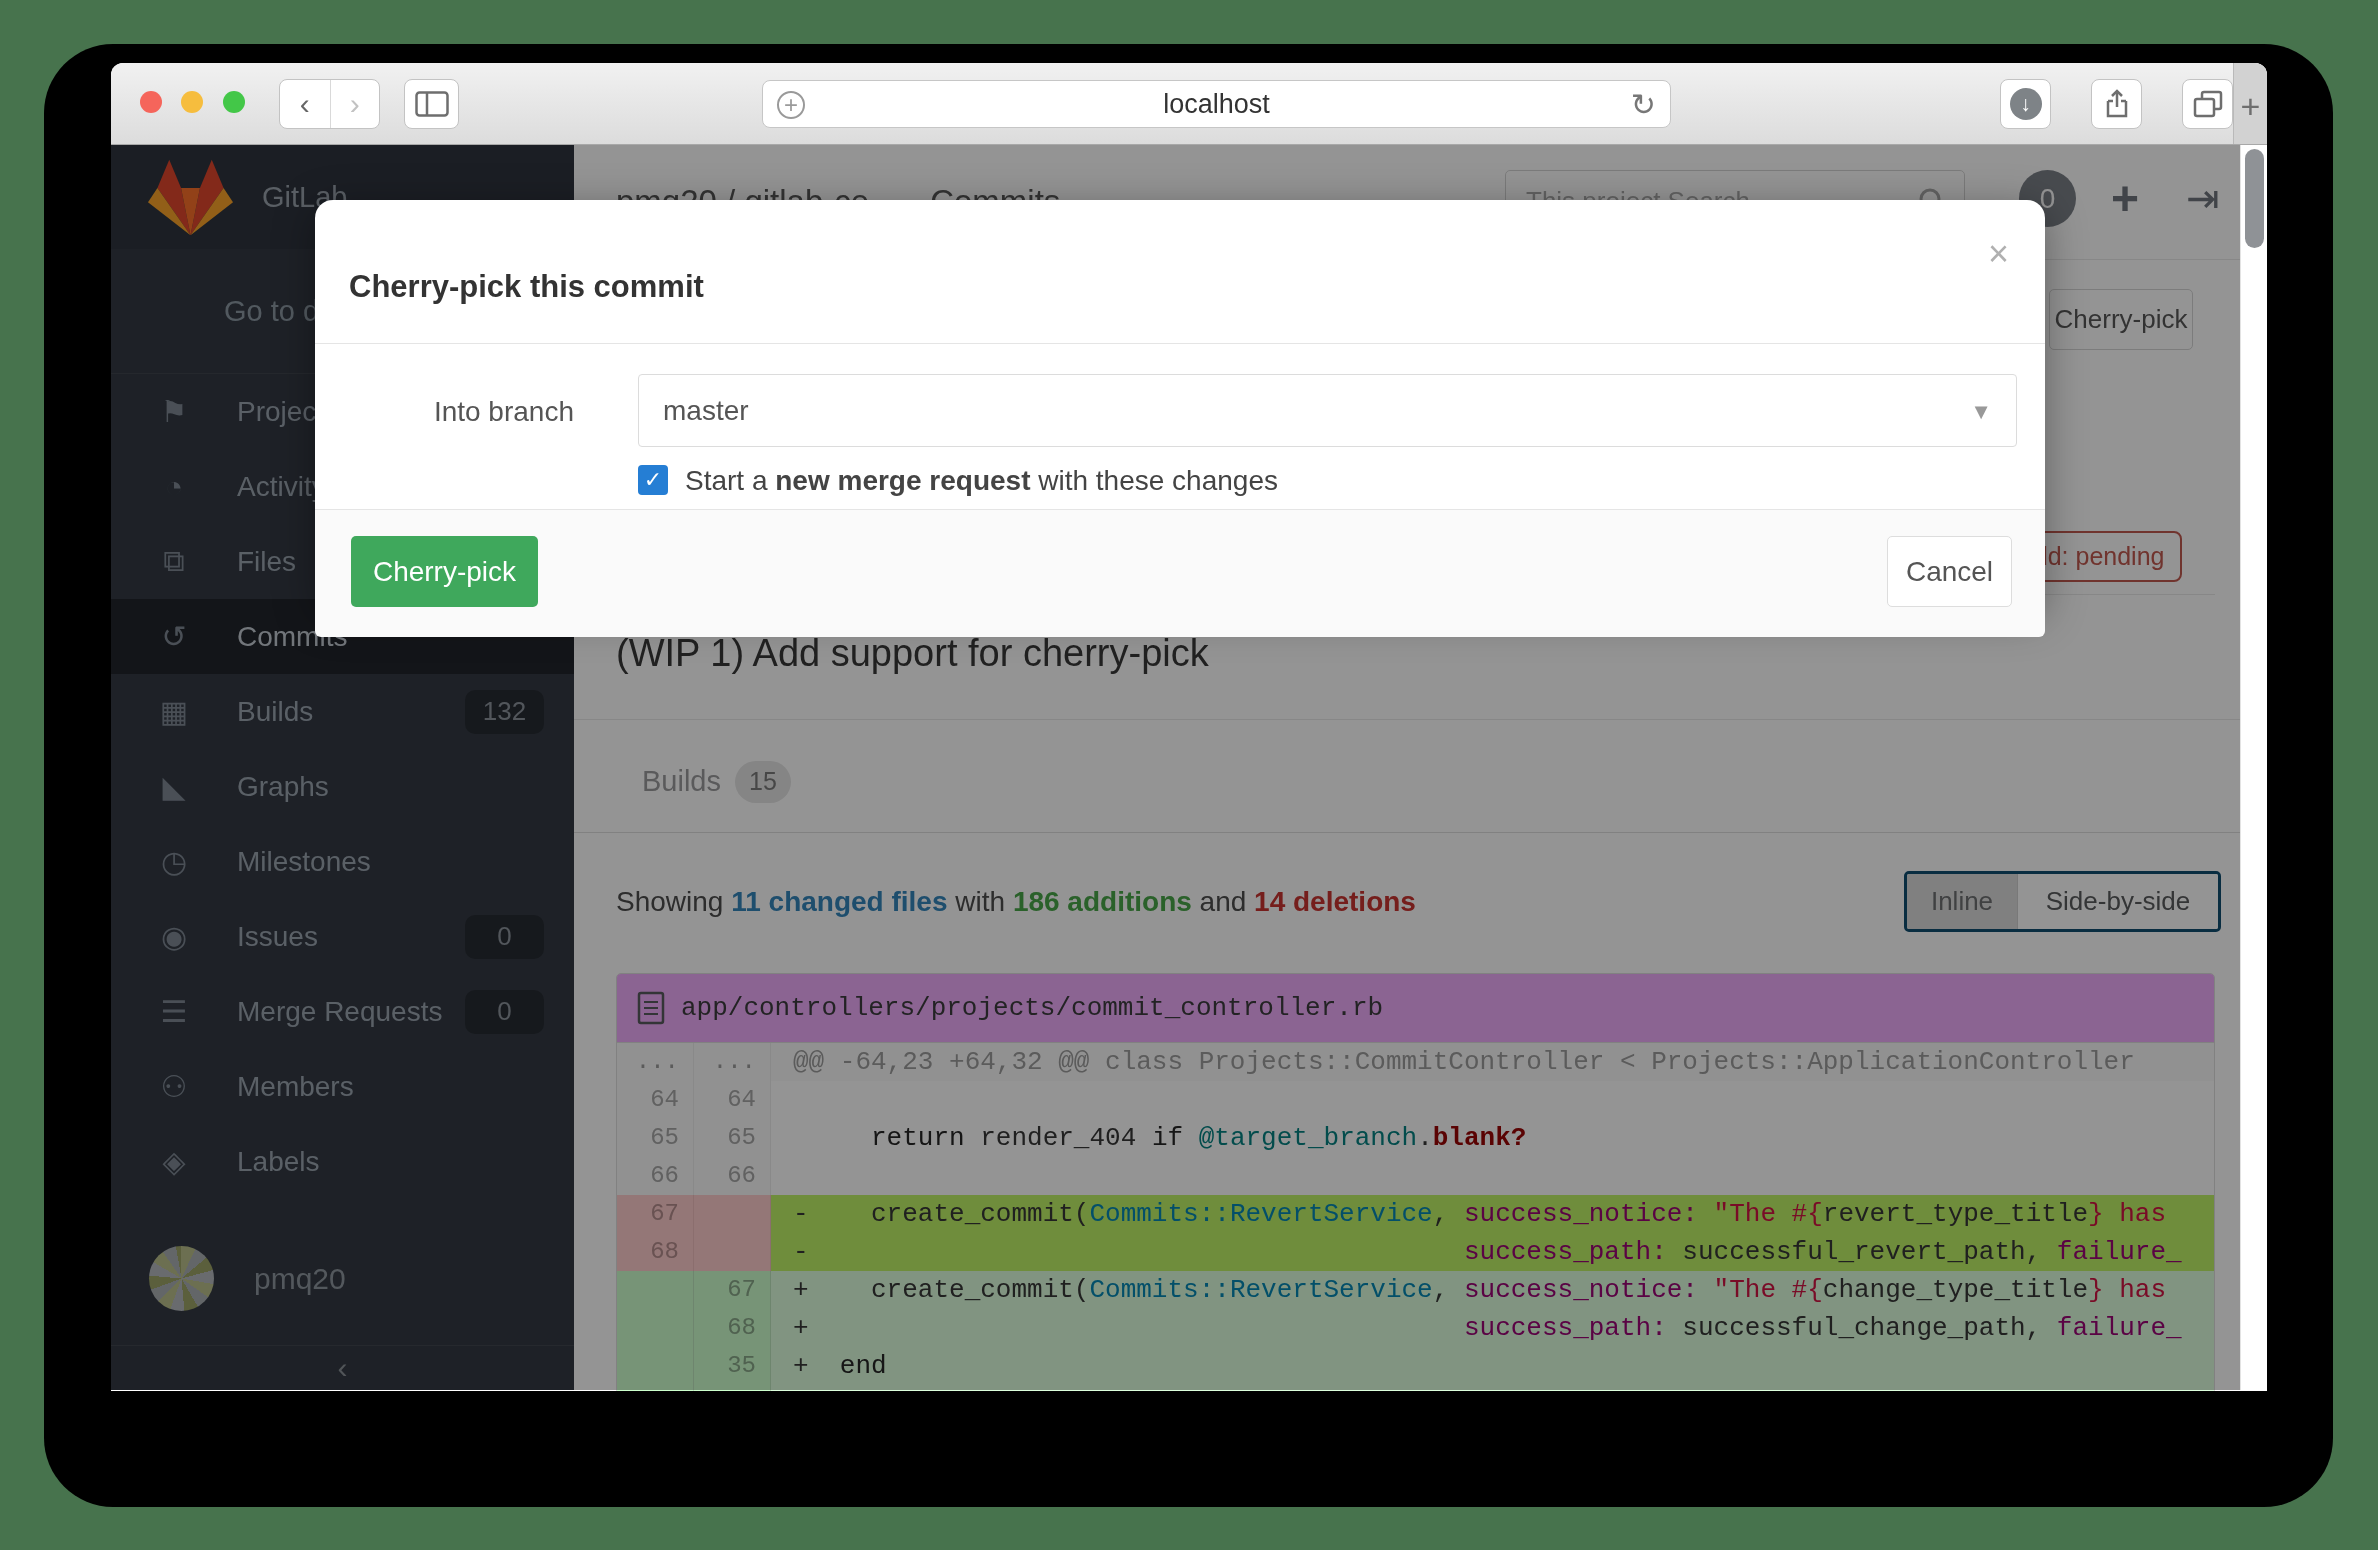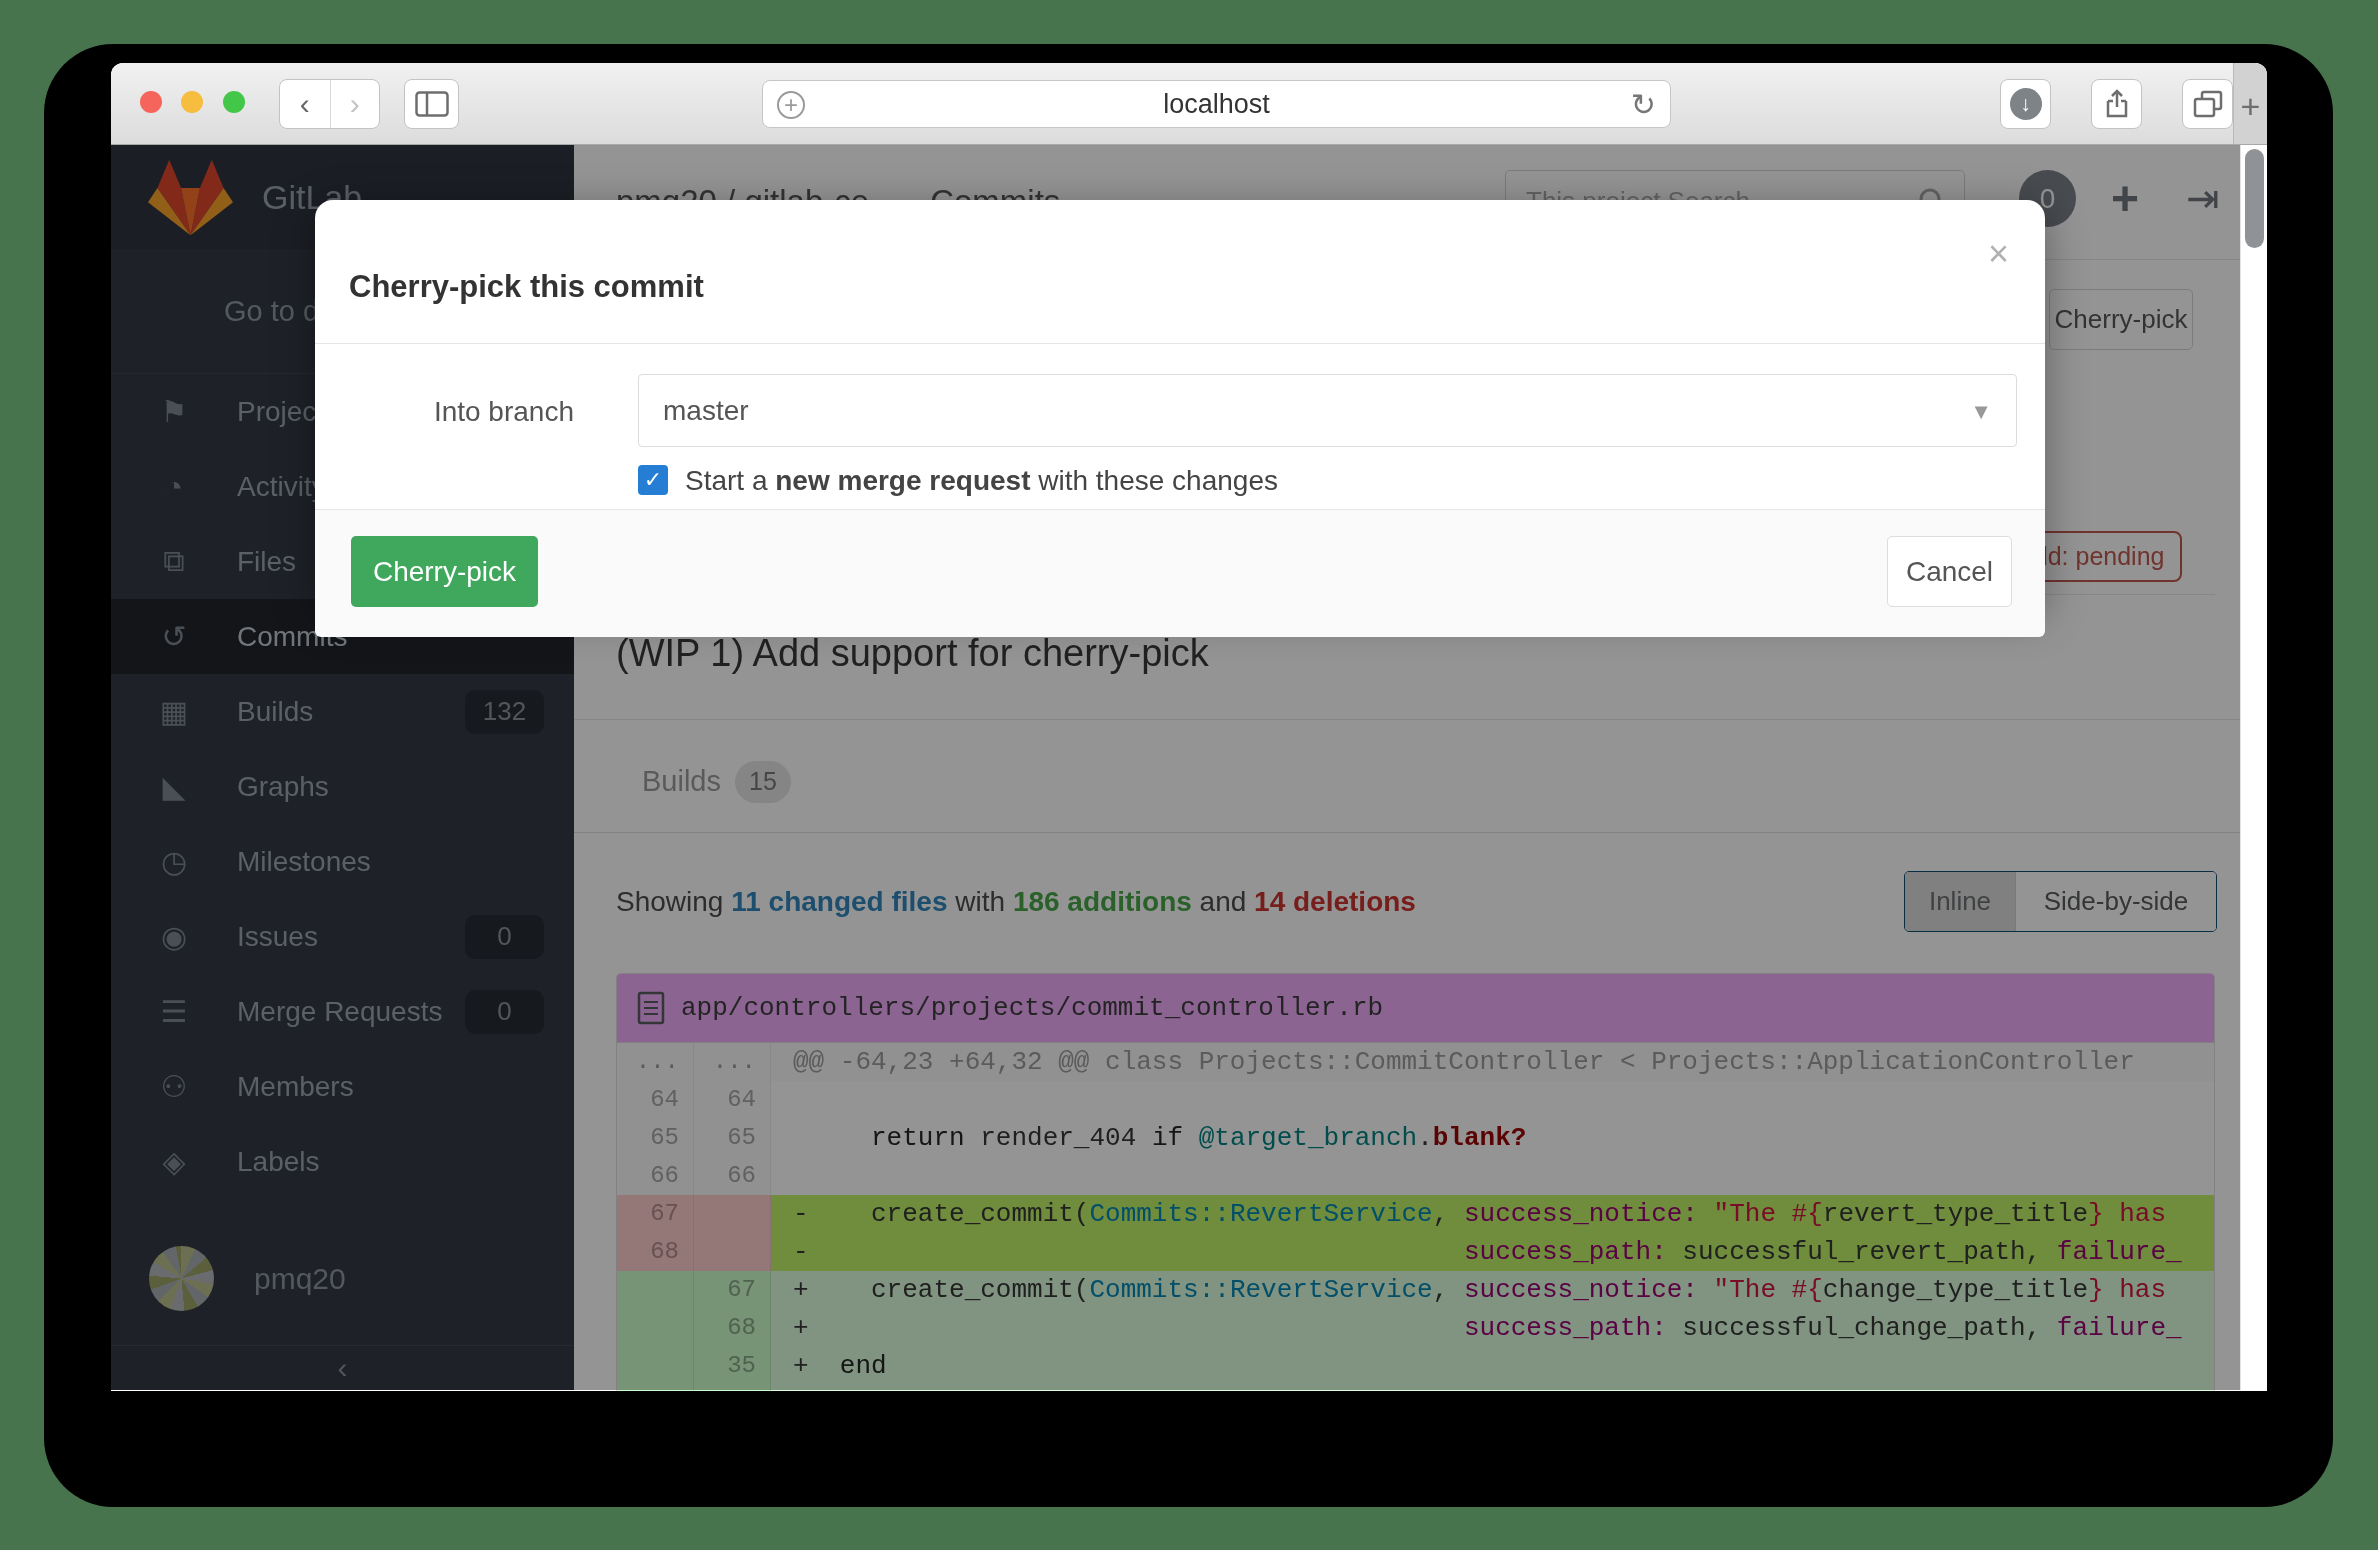--- a/index.html
+++ b/index.html
@@ -27,21 +27,21 @@
 
 .content{position:absolute;left:0;top:82px;width:2156px;height:1245px;background:#fff}
 .page{position:absolute;left:0;top:0;width:2129px;height:1245px;display:flex}
 .dim{position:absolute;left:0;top:0;width:2129px;height:1245px;background:rgba(8,8,8,.43);z-index:30}
 .scrolltrack{position:absolute;left:2129px;top:0;width:28px;height:1245px;background:#fff;border-left:1px solid #e3e3e3;z-index:40}
 .thumb{position:absolute;left:4px;top:4px;width:19px;height:99px;background:#8f9296;border-radius:10px}
 
 .gl-sidebar{width:463px;flex:none;background:#303640;position:relative;color:#9aa4af}
 .brandrow{position:absolute;left:0;top:0;width:100%;height:104px;background:#2b313a;display:flex;align-items:center}
 .brandrow svg{margin-left:34px}
-.brandname{margin-left:26px;font-size:34px;color:#99a2ac}
+.brandname{margin-left:26px;font-size:29px;color:#99a2ac}
 .dashrow{position:absolute;left:0;top:104px;width:100%;height:125px;border-bottom:1px solid rgba(255,255,255,.06);display:flex;align-items:center}
 .dashrow span{margin-left:113px;font-size:29px;color:#8b98a3;white-space:nowrap}
 .navitems{position:absolute;left:0;top:229px;width:100%}
 .sitem{height:75px;display:flex;align-items:center;font-size:28px;color:#9aa4af}
 .sitem.active{background:#1d2127;color:#c4cbd3}
 .sitem .icon{width:46px;margin-left:40px;text-align:center;font-size:30px;color:#7d8793}
 .sitem .lbl{margin-left:40px;white-space:nowrap}
 .sitem .badge{margin-left:auto;margin-right:30px;min-width:79px;height:44px;border-radius:10px;background:rgba(0,0,0,.28);color:#8b939c;font-size:26px;display:flex;align-items:center;justify-content:center;padding:0 16px}
 .userrow{position:absolute;left:0;top:1084px;width:100%;height:99px;display:flex;align-items:center}
 .avatar{width:65px;height:65px;border-radius:50%;margin-left:38px;background:
@@ -67,21 +67,21 @@
 .hr3{position:absolute;left:0;right:0;top:574px;border-top:1px solid #e8e8e8}
 .tabsrow{position:absolute;left:42px;top:594px;height:91px;display:flex}
 .tab{display:flex;align-items:center;padding:0 26px;font-size:29px;color:#9a9a9c;border-bottom:6px solid transparent}
 .tab.active{color:#3d3d3f;border-bottom-color:#3e73a8}
 .tab .pill{margin-left:14px;height:42px;min-width:48px;border-radius:21px;background:#e4e4e4;color:#787878;font-size:25px;display:flex;align-items:center;justify-content:center;padding:0 14px}
 .hr4{position:absolute;left:0;right:0;top:687px;border-top:1px solid #ddd}
 .summary{position:absolute;left:42px;top:741px;font-size:28px;color:#4a4a4a;white-space:nowrap}
 .summary .f{color:#3084bb;font-weight:bold}
 .summary .a{color:#46a546;font-weight:bold}
 .summary .d{color:#c9302c;font-weight:bold}
-.vtoggle{position:absolute;left:1330px;top:726px;height:61px;display:flex;border:1px solid #0c4a6e;border-radius:5px;overflow:hidden}
+.vtoggle{position:absolute;left:1330px;top:726px;height:61px;display:flex;border:3px solid #0c4a6e;border-radius:5px;overflow:hidden}
 .vtoggle .vm{display:flex;align-items:center;justify-content:center;font-size:26px;color:#56585a;background:#fff}
 .vtoggle .vm.active{background:#dcdcdc;border-right:1px solid #d0d0d0;color:#6b6d6f}
 .vm.inline{width:111px}.vm.side{width:200px}
 
 .filebox{position:absolute;left:42px;top:828px;width:1599px;height:426px;border:1px solid #ddd;border-radius:5px 5px 0 0;overflow:hidden;background:#fff}
 .fheader{height:69px;background:#f0abfc;border-bottom:1px solid #ddd;display:flex;align-items:center;padding:0 20px}
 .fpath{margin-left:16px;font-family:"Liberation Mono",monospace;font-size:26px;color:#39393b}
 .fbtns{margin-left:auto;display:flex;align-items:center}
 .commentbtn{width:59px;height:51px;background:#9aa0a6;border-radius:5px;display:flex;align-items:center;justify-content:center}
 .viewfile{height:51px;margin-left:12px;border:1px solid #d4d4d4;border-radius:5px;background:#fff;color:#46484a;font-size:25px;display:flex;align-items:center;padding:0 22px;white-space:nowrap}

